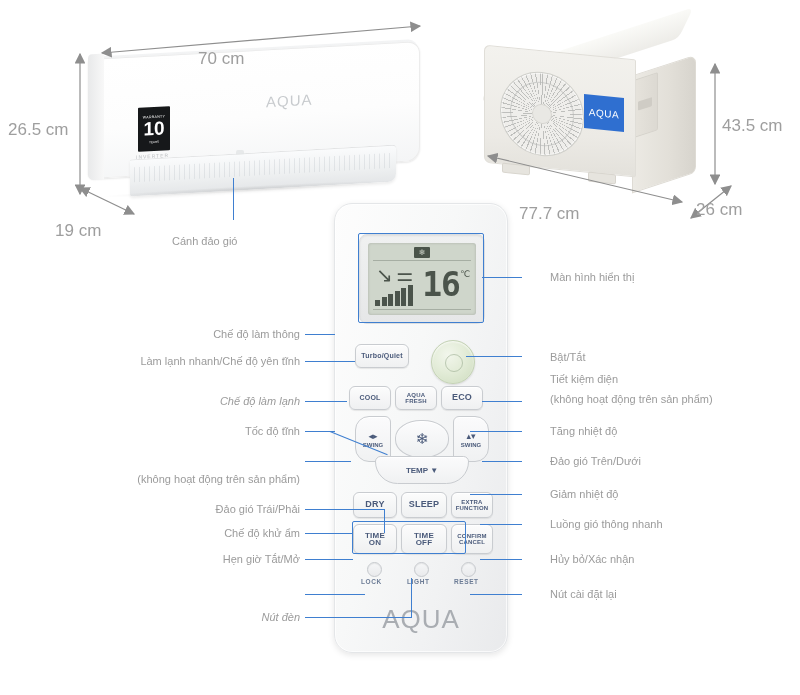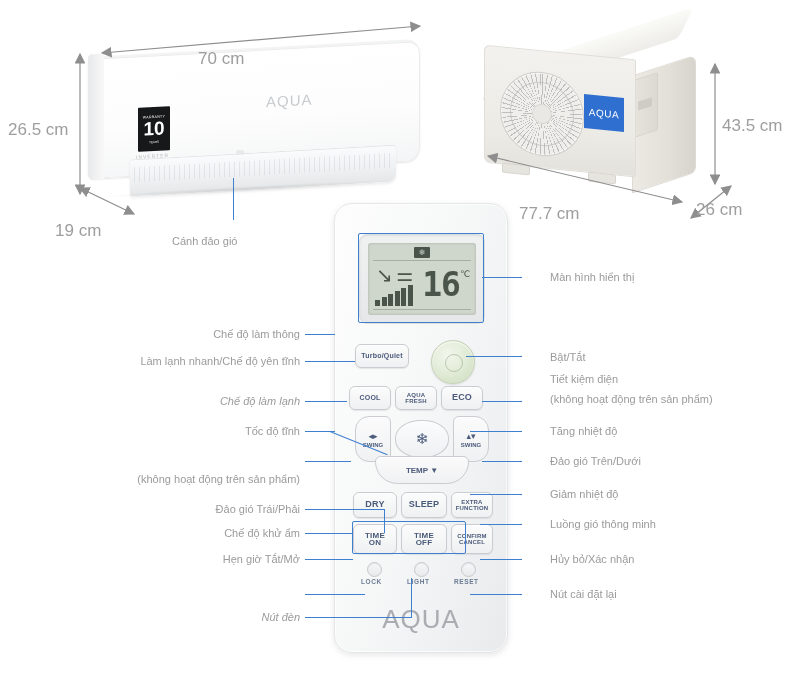--- a/index.html
+++ b/index.html
@@ -487,21 +487,21 @@
   <div class="leader" style="left:470px;top:431px;width:52px;"></div>
   <div class="lbl l" style="left:530px;top:422px;">Tăng nhiệt độ</div>
 
   <div class="leader" style="left:482px;top:461px;width:40px;"></div>
   <div class="lbl l" style="left:530px;top:452px;">Đảo gió Trên/Dưới</div>
 
   <div class="leader" style="left:470px;top:494px;width:52px;"></div>
   <div class="lbl l" style="left:530px;top:485px;">Giảm nhiệt độ</div>
 
   <div class="leader" style="left:480px;top:524px;width:42px;"></div>
-  <div class="lbl l" style="left:530px;top:515px;">Luồng gió thông minh</div>
+  <div class="lbl l" style="left:530px;top:515px;">Luồng gió thông nhanh</div>
 
   <div class="leader" style="left:480px;top:559px;width:42px;"></div>
   <div class="lbl l" style="left:530px;top:550px;">Hủy bỏ/Xác nhận</div>
 
   <div class="leader" style="left:470px;top:594px;width:52px;"></div>
   <div class="lbl l" style="left:530px;top:585px;">Nút cài đặt lại</div>
 
 </div>
 
 </body></html>

